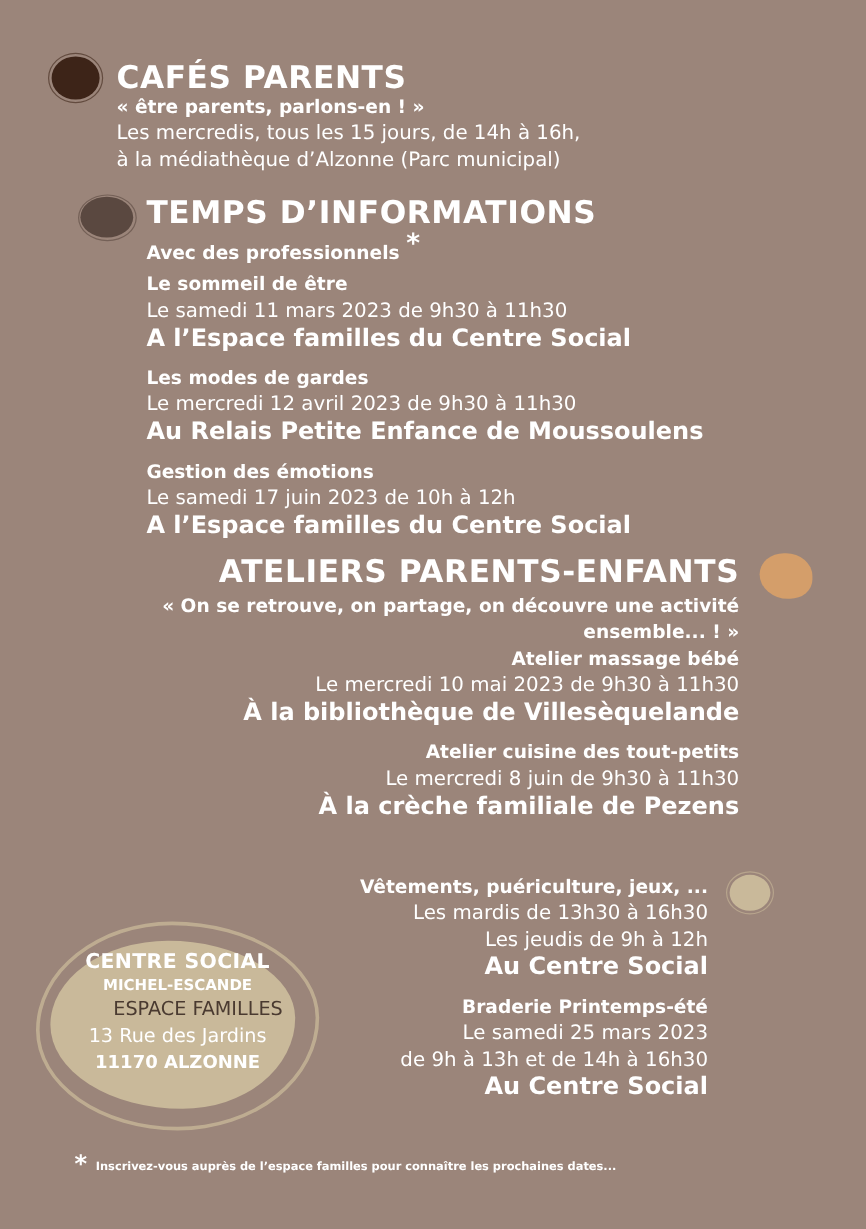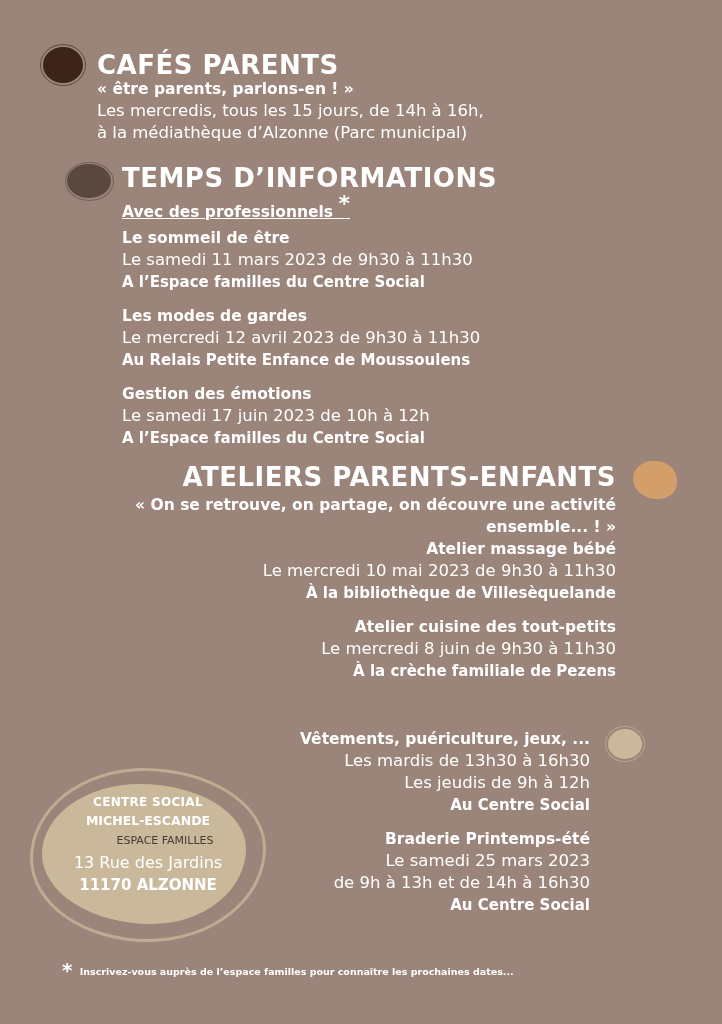--- a/index.html
+++ b/index.html
@@ -24,21 +24,21 @@
     }
     .h1 {
       font-weight: bold;
       font-size: 26px;
       letter-spacing: 0.5px;
       white-space: nowrap;
       line-height: 30px;
     }
     .sub-b { font-weight: bold; font-size: 15.5px; line-height: 22px; white-space: nowrap; }
     .reg { font-size: 16.5px; line-height: 22px; white-space: nowrap; }
-    .strong { font-weight: bold; font-size: 15px; line-height: 22px; white-space: nowrap; }
+    .strong { font-weight: bold; font-size: 20px; line-height: 22px; white-space: nowrap; }
     .right { text-align: right; }
     .centre {
       position: absolute;
       left: 36px; top: 778px;
       width: 220px; height: 150px;
     }
     .centre-inner {
       position: absolute;
       left: 6px; top: 6px; width: 204px; height: 140px;
       background: #c9b99a;
@@ -48,23 +48,23 @@
       position: absolute;
       left: -6px; top: -10px; width: 230px; height: 168px;
       border: 3px solid #c9b99a;
       border-radius: 48% 52% 50% 50% / 52% 46% 54% 48%;
       opacity: 0.75;
     }
     .centre-text {
       position: absolute; left: 0; top: 14px; width: 224px;
       text-align: center;
     }
-    .c-title { font-weight: bold; font-size: 12px; color: #ffffff; line-height: 20px; letter-spacing: 0.3px; }
+    .c-title { font-weight: bold; font-size: 17px; color: #ffffff; line-height: 20px; letter-spacing: 0.3px; }
     .c-sub { font-weight: bold; font-size: 12.5px; color: #ffffff; line-height: 18px; }
-    .c-dark { font-size: 11px; color: #4a3a30; line-height: 22px; padding-left: 34px; }
+    .c-dark { font-size: 16px; color: #4a3a30; line-height: 22px; padding-left: 34px; }
     .c-addr { font-size: 16px; color: #ffffff; line-height: 22px; }
     .c-city { font-weight: bold; font-size: 15px; color: #ffffff; line-height: 22px; }
     .footnote {
       position: absolute; left: 62px; top: 958px;
       font-size: 9.5px; font-weight: bold; white-space: nowrap;
     }
     .footnote .star { font-size: 20px; vertical-align: -2px; margin-right: 4px; }
   </style>
 </head>
 <body>
@@ -75,21 +75,21 @@
   <div class="h1">CAFÉS PARENTS</div>
   <div class="sub-b" style="margin-top:-2px;">« être parents, parlons-en ! »</div>
   <div class="reg">Les mercredis, tous les 15 jours, de 14h à 16h,</div>
   <div class="reg">à la médiathèque d’Alzonne (Parc municipal)</div>
 </div>
 
 <div class="blob" style="left:67px;top:164px;width:44px;height:34px;background:#5a4840;"></div>
 <div class="blob-ring" style="left:65px;top:162px;width:47px;height:37px;border-color:#5a4840;opacity:0.6;"></div>
 <div class="abs" style="left:122px;top:163px;">
   <div class="h1">TEMPS D’INFORMATIONS</div>
-  <div class="sub-b" style="margin-top:0px;text-decoration:underline;">
+  <div class="sub-b" style="margin-top:0px;">
     <span>Avec des professionnels</span>
     <span style="font-size:22px;vertical-align:6px;">*</span>
   </div>
   <div style="margin-top:4px;">
     <div class="sub-b">Le sommeil de être</div>
     <div class="reg">Le samedi 11 mars 2023 de 9h30 à 11h30</div>
     <div class="strong">A l’Espace familles du Centre Social</div>
   </div>
   <div style="margin-top:12px;">
     <div class="sub-b">Les modes de gardes</div>

